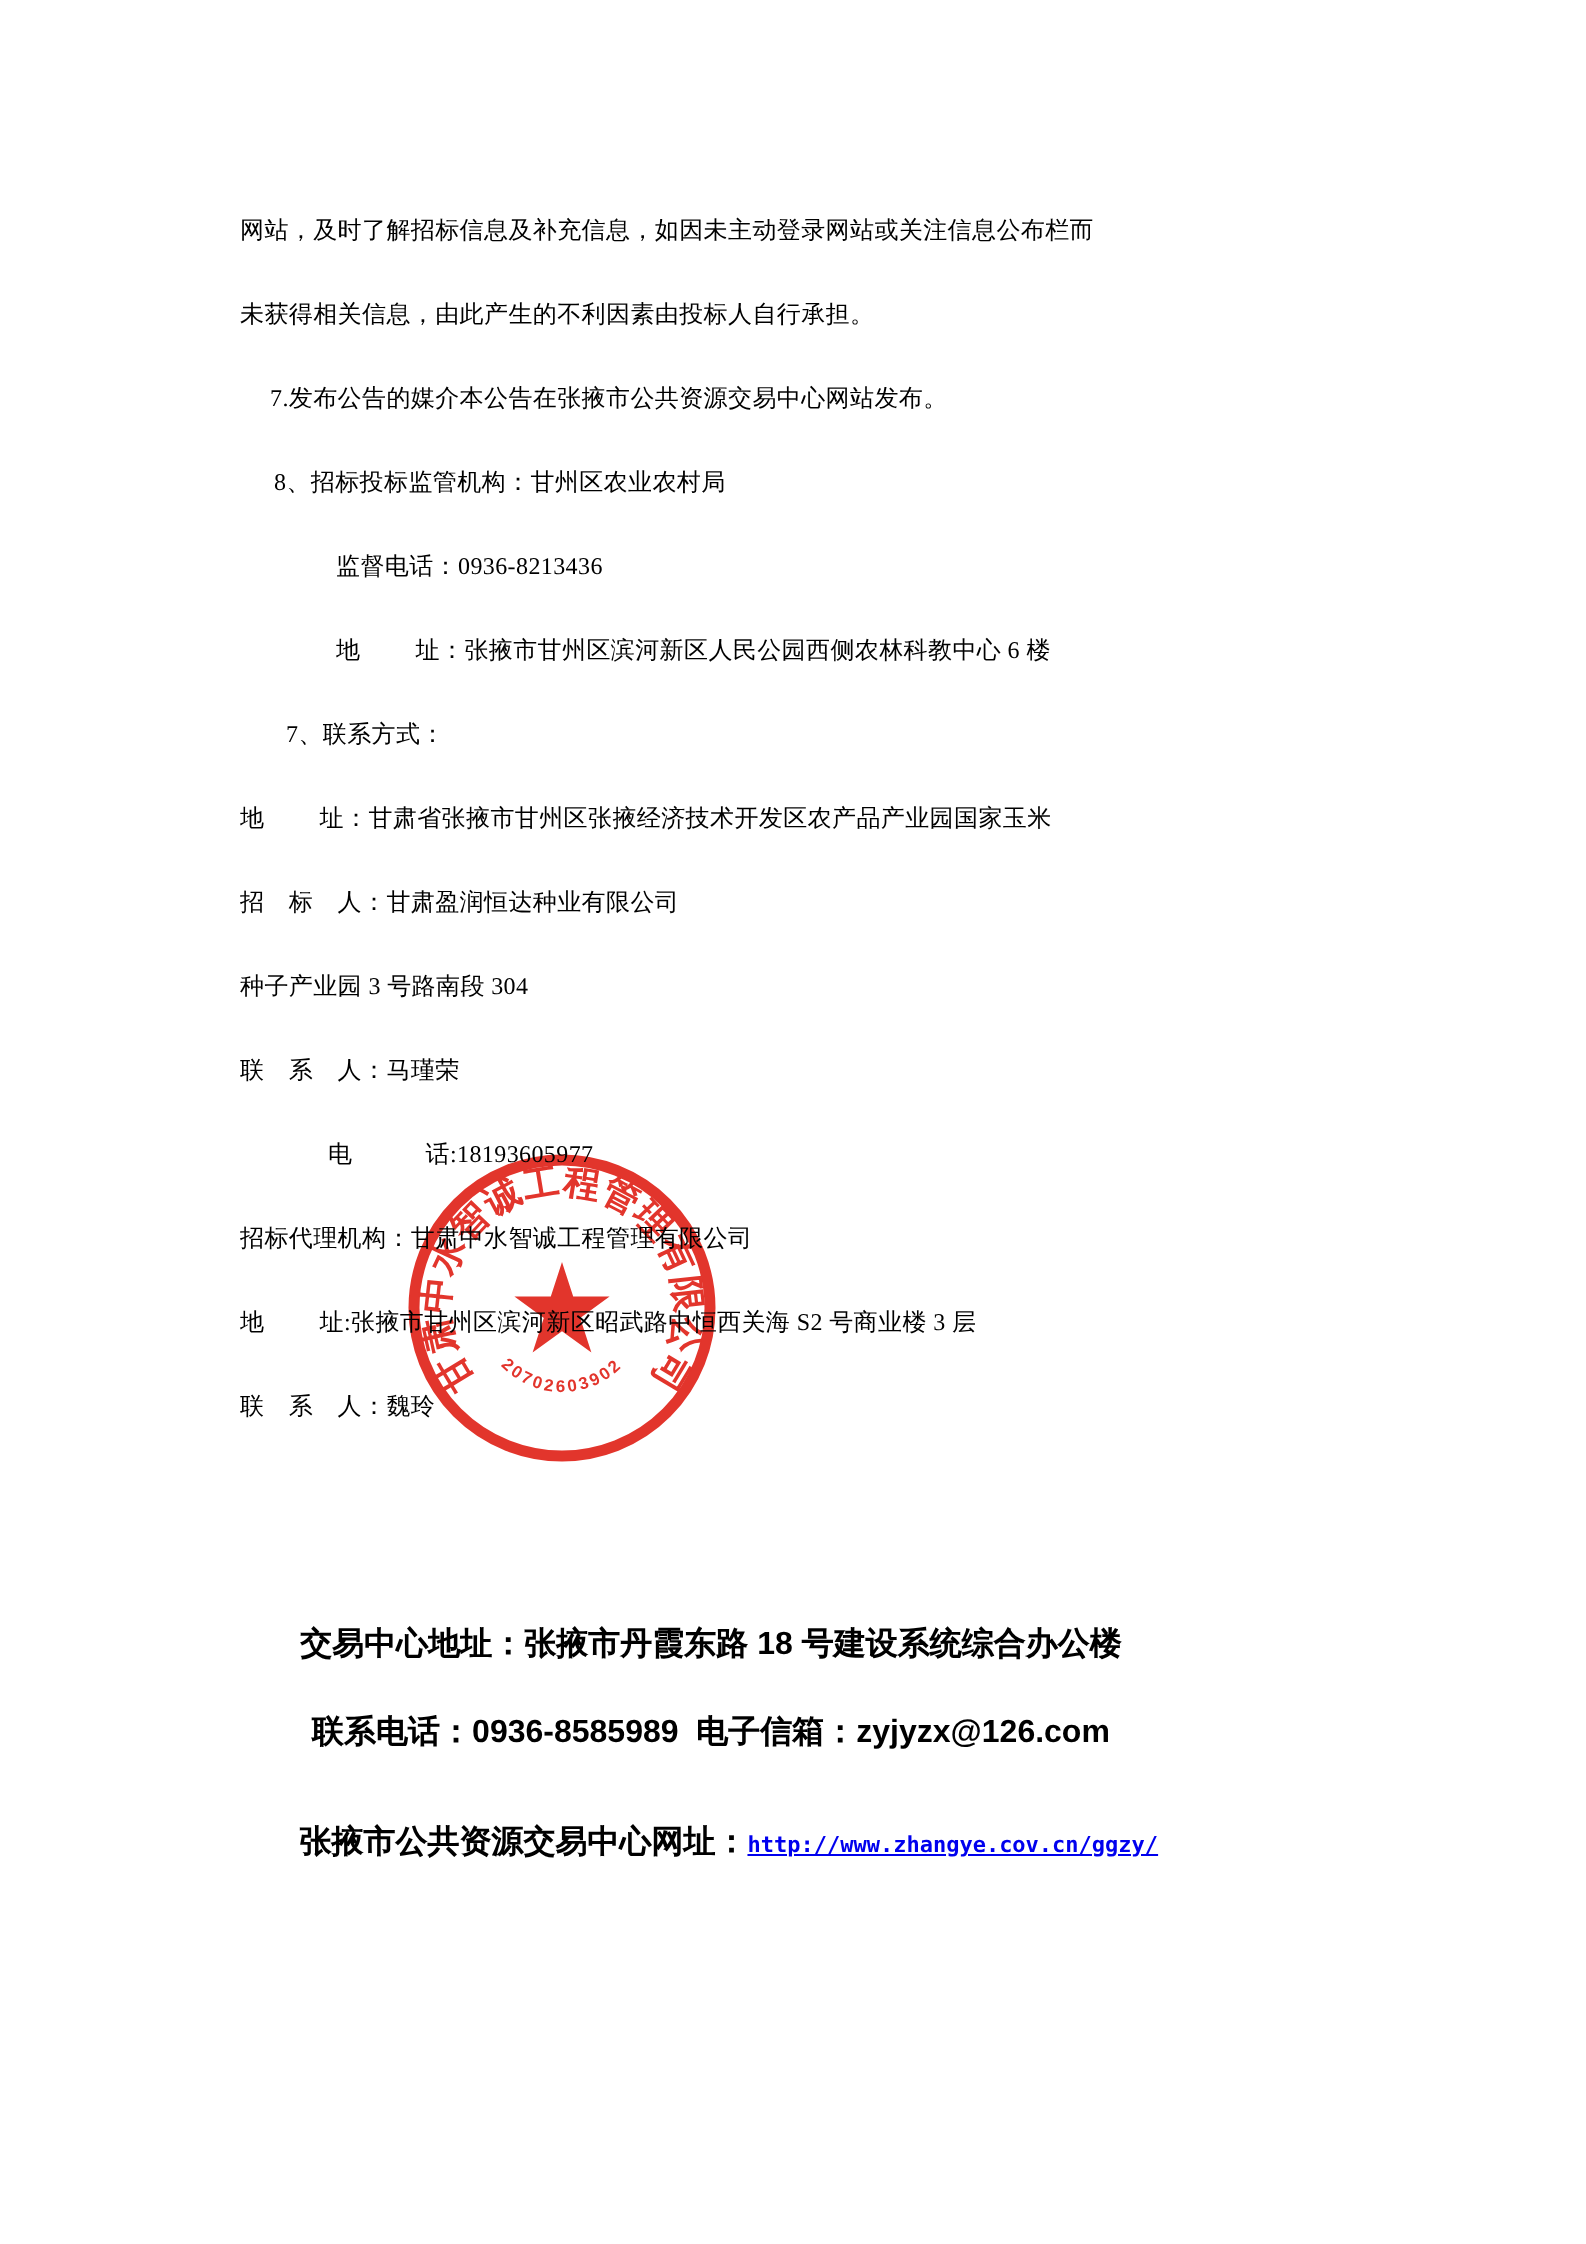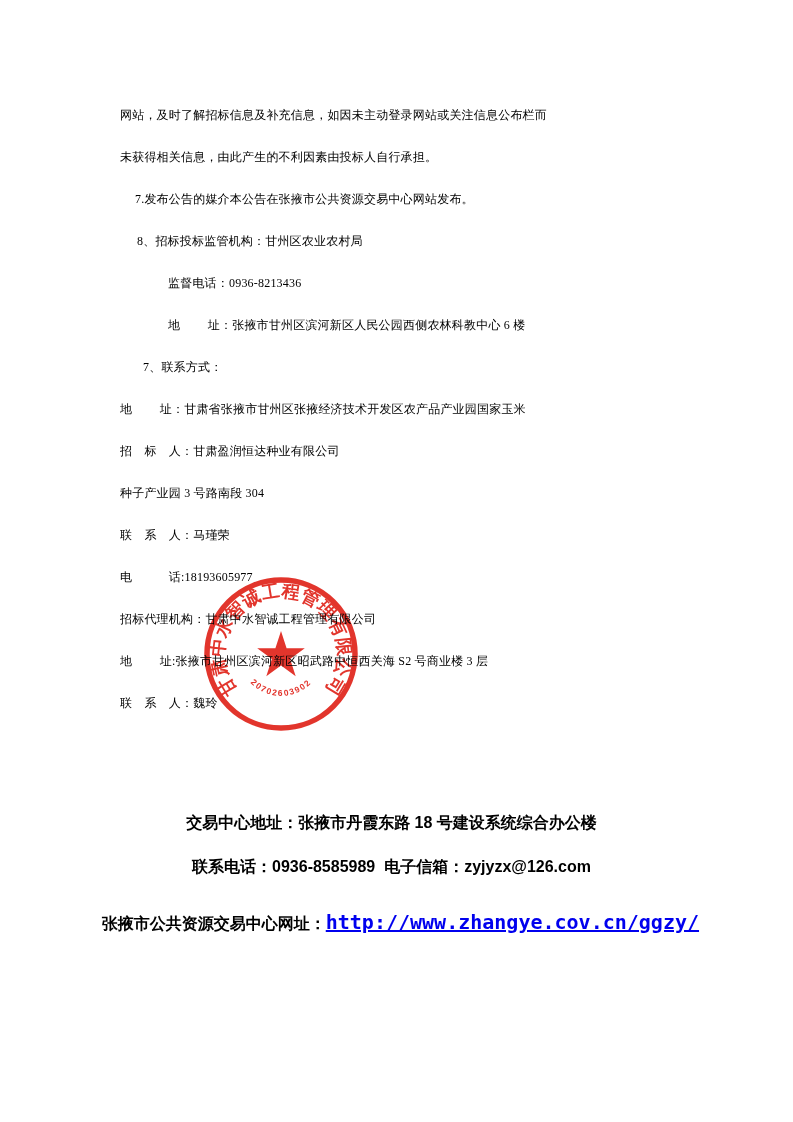--- a/index.html
+++ b/index.html
@@ -24,31 +24,30 @@
   }
   .footer-line{
     position:absolute;
     left:0;width:711px;
     text-align:center;
     font-family:"Liberation Sans","DejaVu Sans",sans-serif;
     font-weight:bold;
     font-size:16px;
     line-height:22px;
     white-space:pre;
-    padding-left:36px;
   }
   .footer-1{top:812px;}
   .footer-2{top:856px;}
   .footer-3{top:889px;}
   .footer-link{
     color:#0000ee;
     text-decoration:underline;
     font-family:"DejaVu Sans Mono","Liberation Mono",monospace;
     font-weight:bold;
-    font-size:20px;
+    font-size:11px;
   }
   .stamp{
     position:absolute;
     left:201px;top:574px;
     width:160px;height:160px;
     mix-blend-mode:multiply;
     opacity:0.92;
     pointer-events:none;
   }
   .stamp text{
@@ -68,21 +67,21 @@
       <div class="doc-line" style="padding-left: 0px;">未获得相关信息，由此产生的不利因素由投标人自行承担。</div>
       <div class="doc-line" style="padding-left: 15px;">7.发布公告的媒介本公告在张掖市公共资源交易中心网站发布。</div>
       <div class="doc-line" style="padding-left: 17px;">8、招标投标监管机构：甘州区农业农村局</div>
       <div class="doc-line" style="padding-left: 48px;">监督电话：0936-8213436</div>
       <div class="doc-line" style="padding-left: 48px;">地　　 址：张掖市甘州区滨河新区人民公园西侧农林科教中心 6 楼</div>
       <div class="doc-line" style="padding-left: 23px;">7、联系方式：</div>
       <div class="doc-line" style="padding-left: 0px;">地　　 址：甘肃省张掖市甘州区张掖经济技术开发区农产品产业园国家玉米</div>
       <div class="doc-line" style="padding-left: 0px;">招　标　人：甘肃盈润恒达种业有限公司</div>
       <div class="doc-line" style="padding-left: 0px;">种子产业园 3 号路南段 304</div>
       <div class="doc-line" style="padding-left: 0px;">联　系　人：马瑾荣</div>
-      <div class="doc-line" style="padding-left: 0px;">电　　　话:18193605977</div>
+      <div class="doc-line" style="padding-left: 0px; margin-left: 44px;">电　　　话:18193605977</div>
       <div class="doc-line" style="padding-left: 0px;">招标代理机构：甘肃中水智诚工程管理有限公司</div>
       <div class="doc-line" style="padding-left: 0px;">地　　 址:张掖市甘州区滨河新区昭武路中恒西关海 S2 号商业楼 3 层</div>
       <div class="doc-line" style="padding-left: 0px;">联　系　人：魏玲</div>
     </div>
 
   <svg class="stamp" viewBox="0 0 160 160" xmlns="http://www.w3.org/2000/svg">
     <defs>
       <path id="sealArc" d="M 35.1 115.1 A 57 57 0 1 1 124.9 115.1" fill="none"></path>
       <path id="serialArc" d="M 50.3 109.7 A 42 42 0 0 0 109.7 109.7" fill="none"></path>
     </defs>

